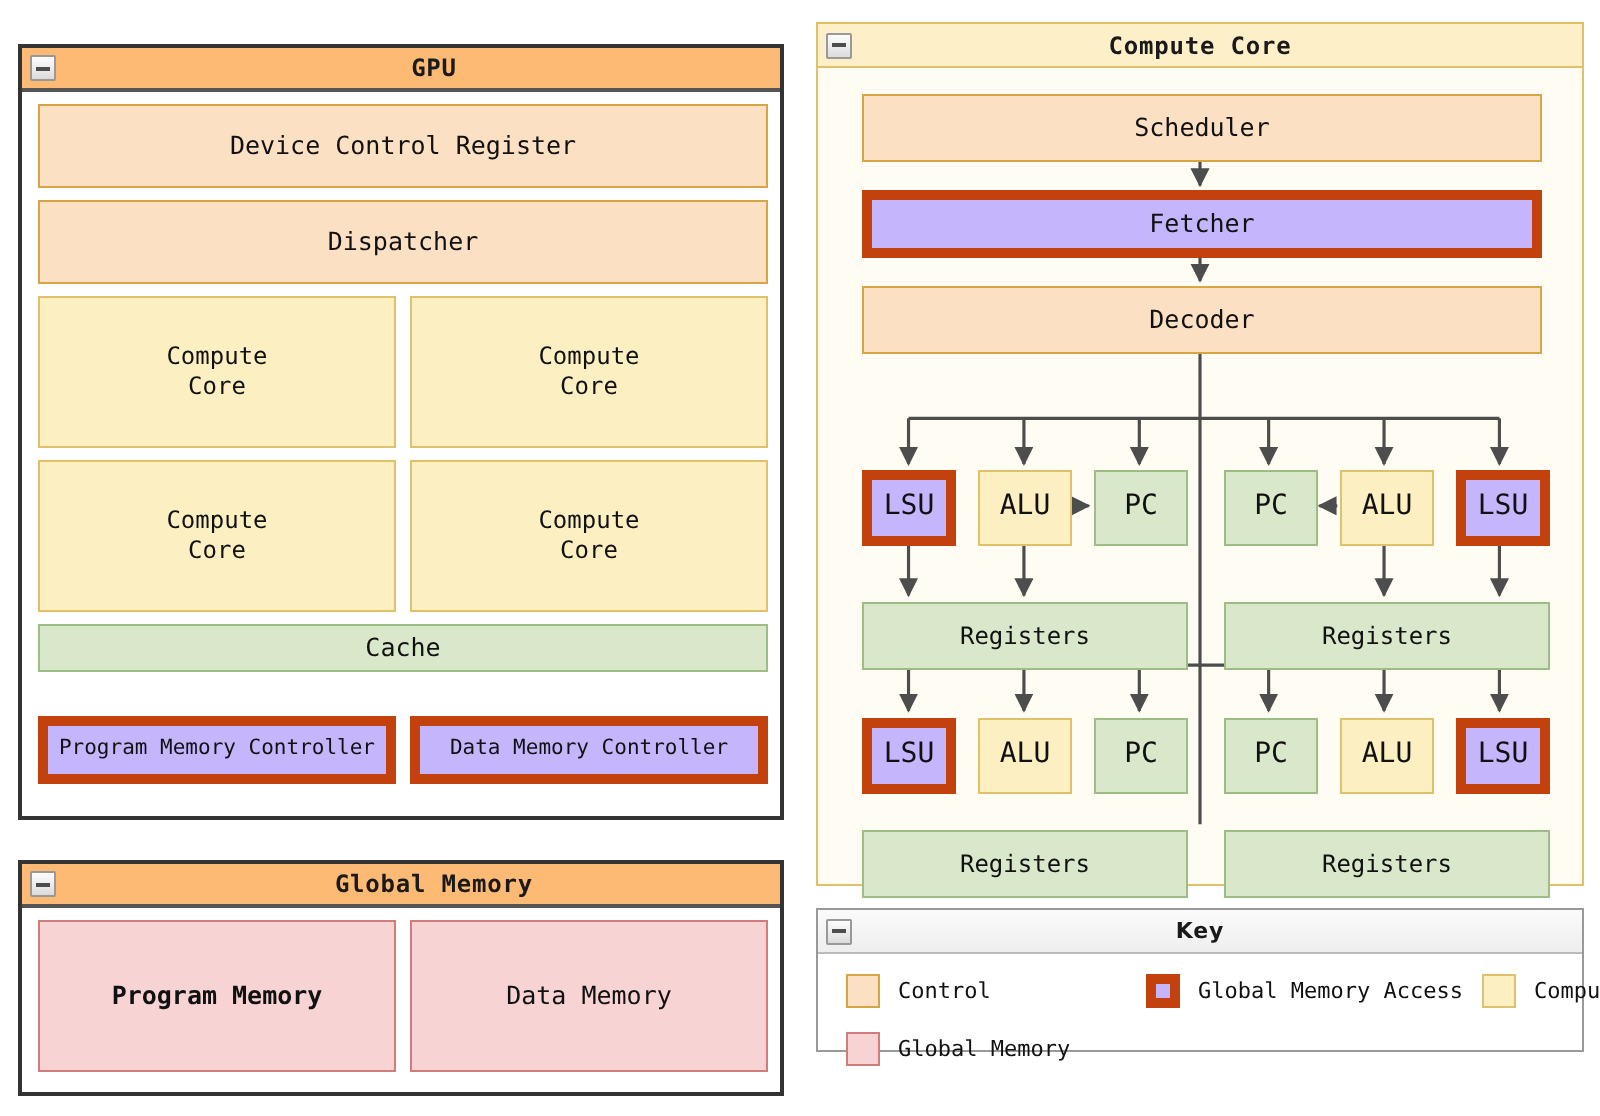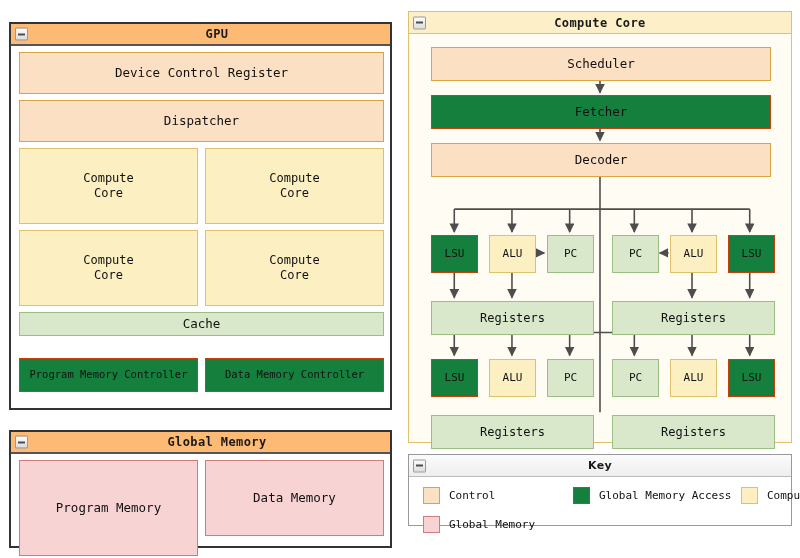--- a/index.html
+++ b/index.html
@@ -61,47 +61,47 @@
     text-align:center;
     font-family:"DejaVu Sans Mono",monospace;
     color:#111;
     line-height:1.25;
     white-space:pre-line;
   }
   .c-control{background:#fbe0c4;border:1px solid #d9a544;}
   .c-compute{background:#fcefc2;border:1px solid #e0c068;}
   .c-local  {background:#d9e8cb;border:1px solid #9cbd84;}
   .c-global {background:#f7d3d3;border:1px solid #d07c7c;}
-  .c-access {background:#15803d;border:1px solid #c2410c;}
+  .c-access {background:#c4b5fd;border:5px solid #c2410c;}
 
   
   #gpu-panel{left:9px;top:22px;width:383px;height:388px;}
   .gpu-row{position:absolute;box-sizing:border-box;}
   #b-dcr      {left:8px;  top:6px;   width:365px;height:42px;font-size:12.5px;}
   #b-disp     {left:8px;  top:54px;  width:365px;height:42px;font-size:12.5px;}
   #b-core0    {left:8px;  top:102px; width:179px;height:76px;font-size:12px;}
   #b-core1    {left:194px;top:102px; width:179px;height:76px;font-size:12px;}
   #b-core2    {left:8px;  top:184px; width:179px;height:76px;font-size:12px;}
   #b-core3    {left:194px;top:184px; width:179px;height:76px;font-size:12px;}
   #b-cache    {left:8px;  top:266px; width:365px;height:24px;font-size:12.5px;}
   #b-pmc      {left:8px;  top:312px; width:179px;height:34px;font-size:10.5px;}
   #b-dmc      {left:194px;top:312px; width:179px;height:34px;font-size:10.5px;}
 
   
   #gmem-panel{left:9px;top:430px;width:383px;height:118px;}
-  #b-progmem  {left:8px;  top:6px;   width:179px;height:96px;font-size:12.5px;}
+  #b-progmem  {left:8px;  top:6px;   width:179px;height:76px;font-size:12.5px;font-weight:bold;}
   #b-datamem  {left:194px;top:6px;   width:179px;height:76px;font-size:12.5px;}
 
   
   #core-panel{left:408px;top:11px;width:384px;height:432px;}
   #b-sched {position:absolute;left:22px;top:13px;width:340px;height:34px;font-size:12.5px;}
   #b-fetch {position:absolute;left:22px;top:61px;width:340px;height:34px;font-size:12.5px;}
   #b-dec   {position:absolute;left:22px;top:109px;width:340px;height:34px;font-size:12.5px;}
 
-  .unit{position:absolute;width:47px;height:38px;font-size:11px;}
+  .unit{position:absolute;width:47px;height:38px;font-size:14px;}
   .regs{position:absolute;width:163px;height:34px;font-size:12px;}
 
   
   .r1{top:201px;}
   .r2{top:325px;}
   .reg1{top:267px;}
   .reg2{top:381px;}
   
   .u-l0{left:22px;} .u-l1{left:80px;} .u-l2{left:138px;}
   

